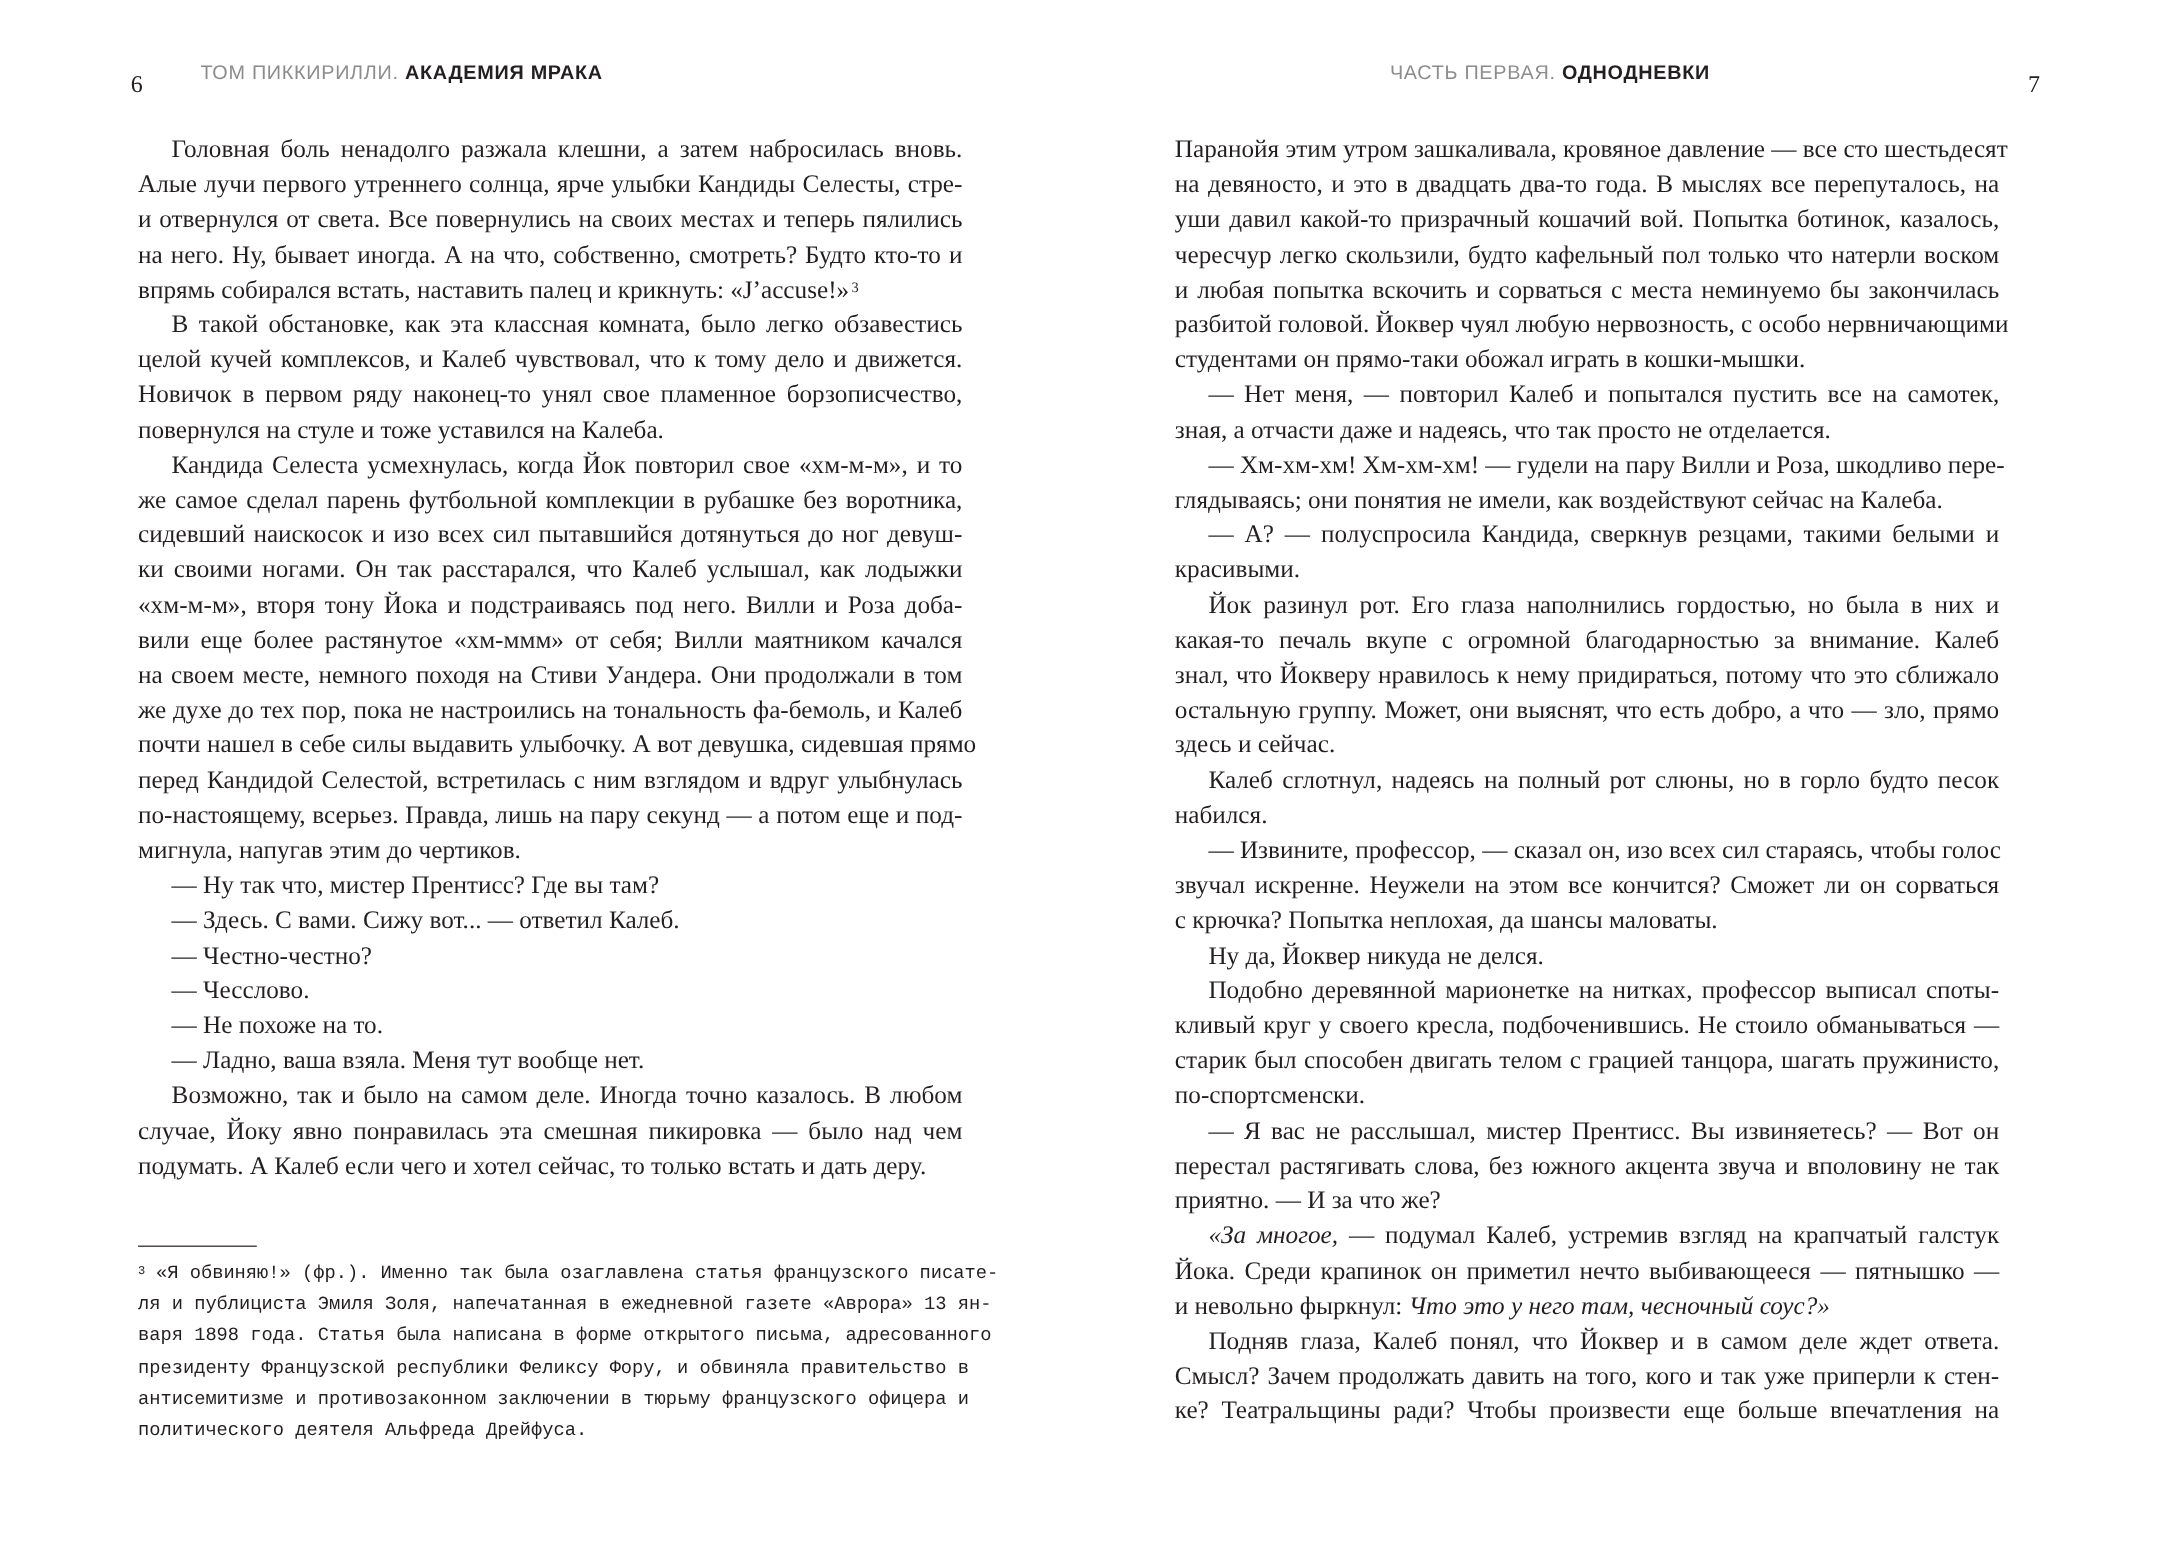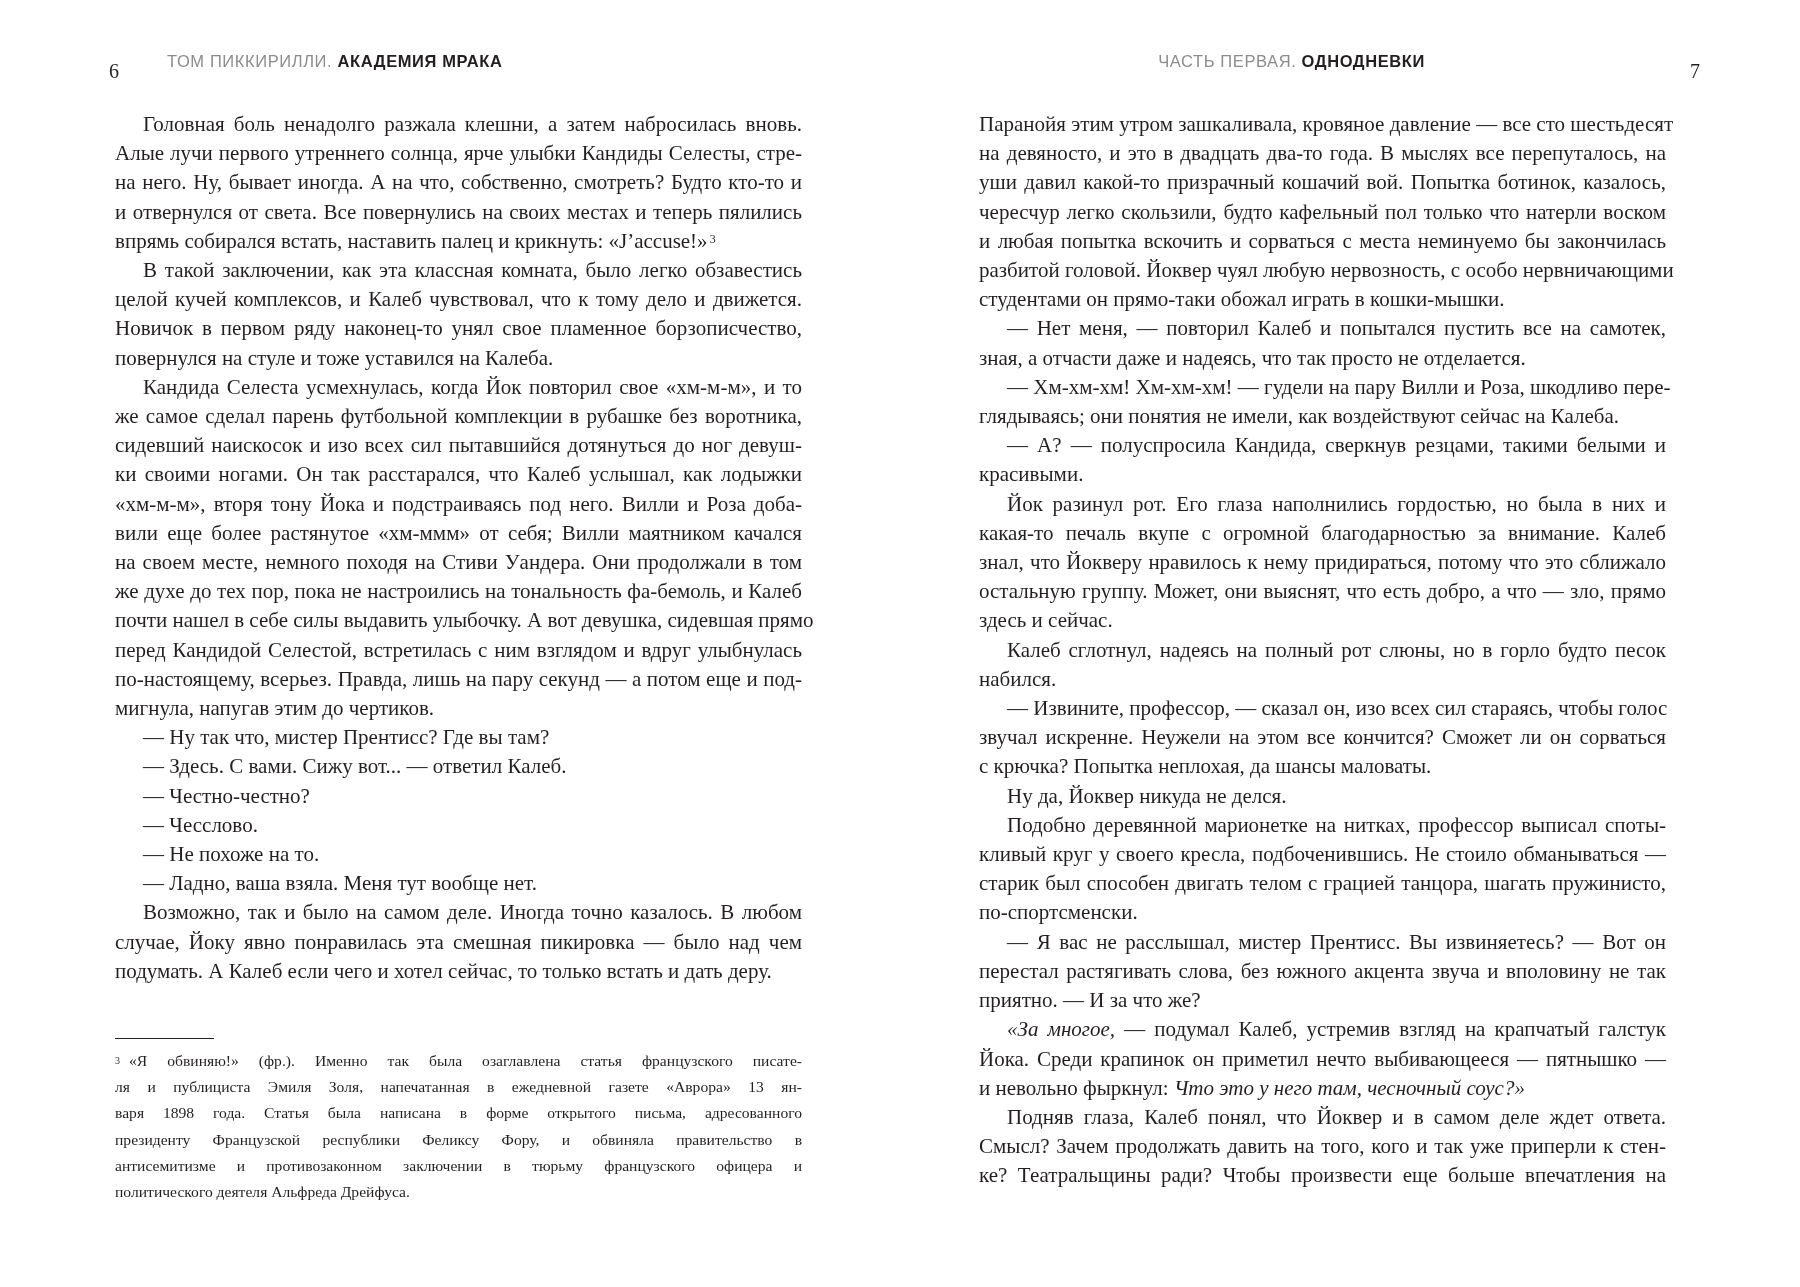--- a/index.html
+++ b/index.html
@@ -41,42 +41,42 @@
   .line.indent { padding-left: 28px; }
 
   sup.fn { font-size: 12px; vertical-align: top; position: relative; top: -2px; margin-left: 2px; }
   em { }
 
   .footnote-rule {
     position: absolute; left: 115px; top: 1038px; width: 99px; height: 1px; background: #231f20;
   }
   .footnote {
     position: absolute; left: 115px; top: 1048px; width: 687px;
-    font-family: Liberation Serif, serif; font-size: 15.6px; line-height: 26.2px; color: #231f20;
+    font-family: Liberation Mono, monospace; font-size: 15.6px; line-height: 26.2px; color: #231f20;
   }
   .footnote .line { text-align-last: justify; }
   .footnote .line.last { text-align-last: left; }
   .fn-mark { font-size: 10px; vertical-align: top; position: relative; top: 0px; margin-right: 9px; }
 </style>
 </head>
 <body>
 
 <div class="page page-left">
   <div class="folio left-folio">6</div>
   <div class="running-head left-rh">
     <span class="rh-grey">ТОМ ПИККИРИЛЛИ.</span>
     <span class="rh-bold">АКАДЕМИЯ МРАКА</span>
   </div>
   <div class="text-block left-block" id="left-text">
       <span class="line indent"><span>Головная боль ненадолго разжала клешни, а затем набросилась вновь.</span></span>
       <span class="line"><span>Алые лучи первого утреннего солнца, ярче улыбки Кандиды Селесты, стре-</span></span>
+      <span class="line"><span>и отвернулся от света. Все повернулись на своих местах и теперь пялились</span></span>
       <span class="line"><span>на него. Ну, бывает иногда. А на что, собственно, смотреть? Будто кто-то и</span></span>
-      <span class="line"><span>и отвернулся от света. Все повернулись на своих местах и теперь пялились</span></span>
       <span class="line last"><span>впрямь собирался встать, наставить палец и крикнуть: «J’accuse!»</span><sup class="fn">3</sup></span>
-      <span class="line indent"><span>В такой заключении, как эта классная комната, было легко обзавестись</span></span>
+      <span class="line indent"><span>В такой обстановке, как эта классная комната, было легко обзавестись</span></span>
       <span class="line"><span>целой кучей комплексов, и Калеб чувствовал, что к тому дело и движется.</span></span>
       <span class="line"><span>Новичок в первом ряду наконец-то унял свое пламенное борзописчество,</span></span>
       <span class="line last"><span>повернулся на стуле и тоже уставился на Калеба.</span></span>
       <span class="line indent"><span>Кандида Селеста усмехнулась, когда Йок повторил свое «хм-м-м», и то</span></span>
       <span class="line"><span>же самое сделал парень футбольной комплекции в рубашке без воротника,</span></span>
       <span class="line"><span>сидевший наискосок и изо всех сил пытавшийся дотянуться до ног девуш-</span></span>
       <span class="line"><span>ки своими ногами. Он так расстарался, что Калеб услышал, как лодыжки</span></span>
       <span class="line"><span>«хм-м-м», вторя тону Йока и подстраиваясь под него. Вилли и Роза доба-</span></span>
       <span class="line"><span>вили еще более растянутое «хм-ммм» от себя; Вилли маятником качался</span></span>
       <span class="line"><span>на своем месте, немного походя на Стиви Уандера. Они продолжали в том</span></span>

